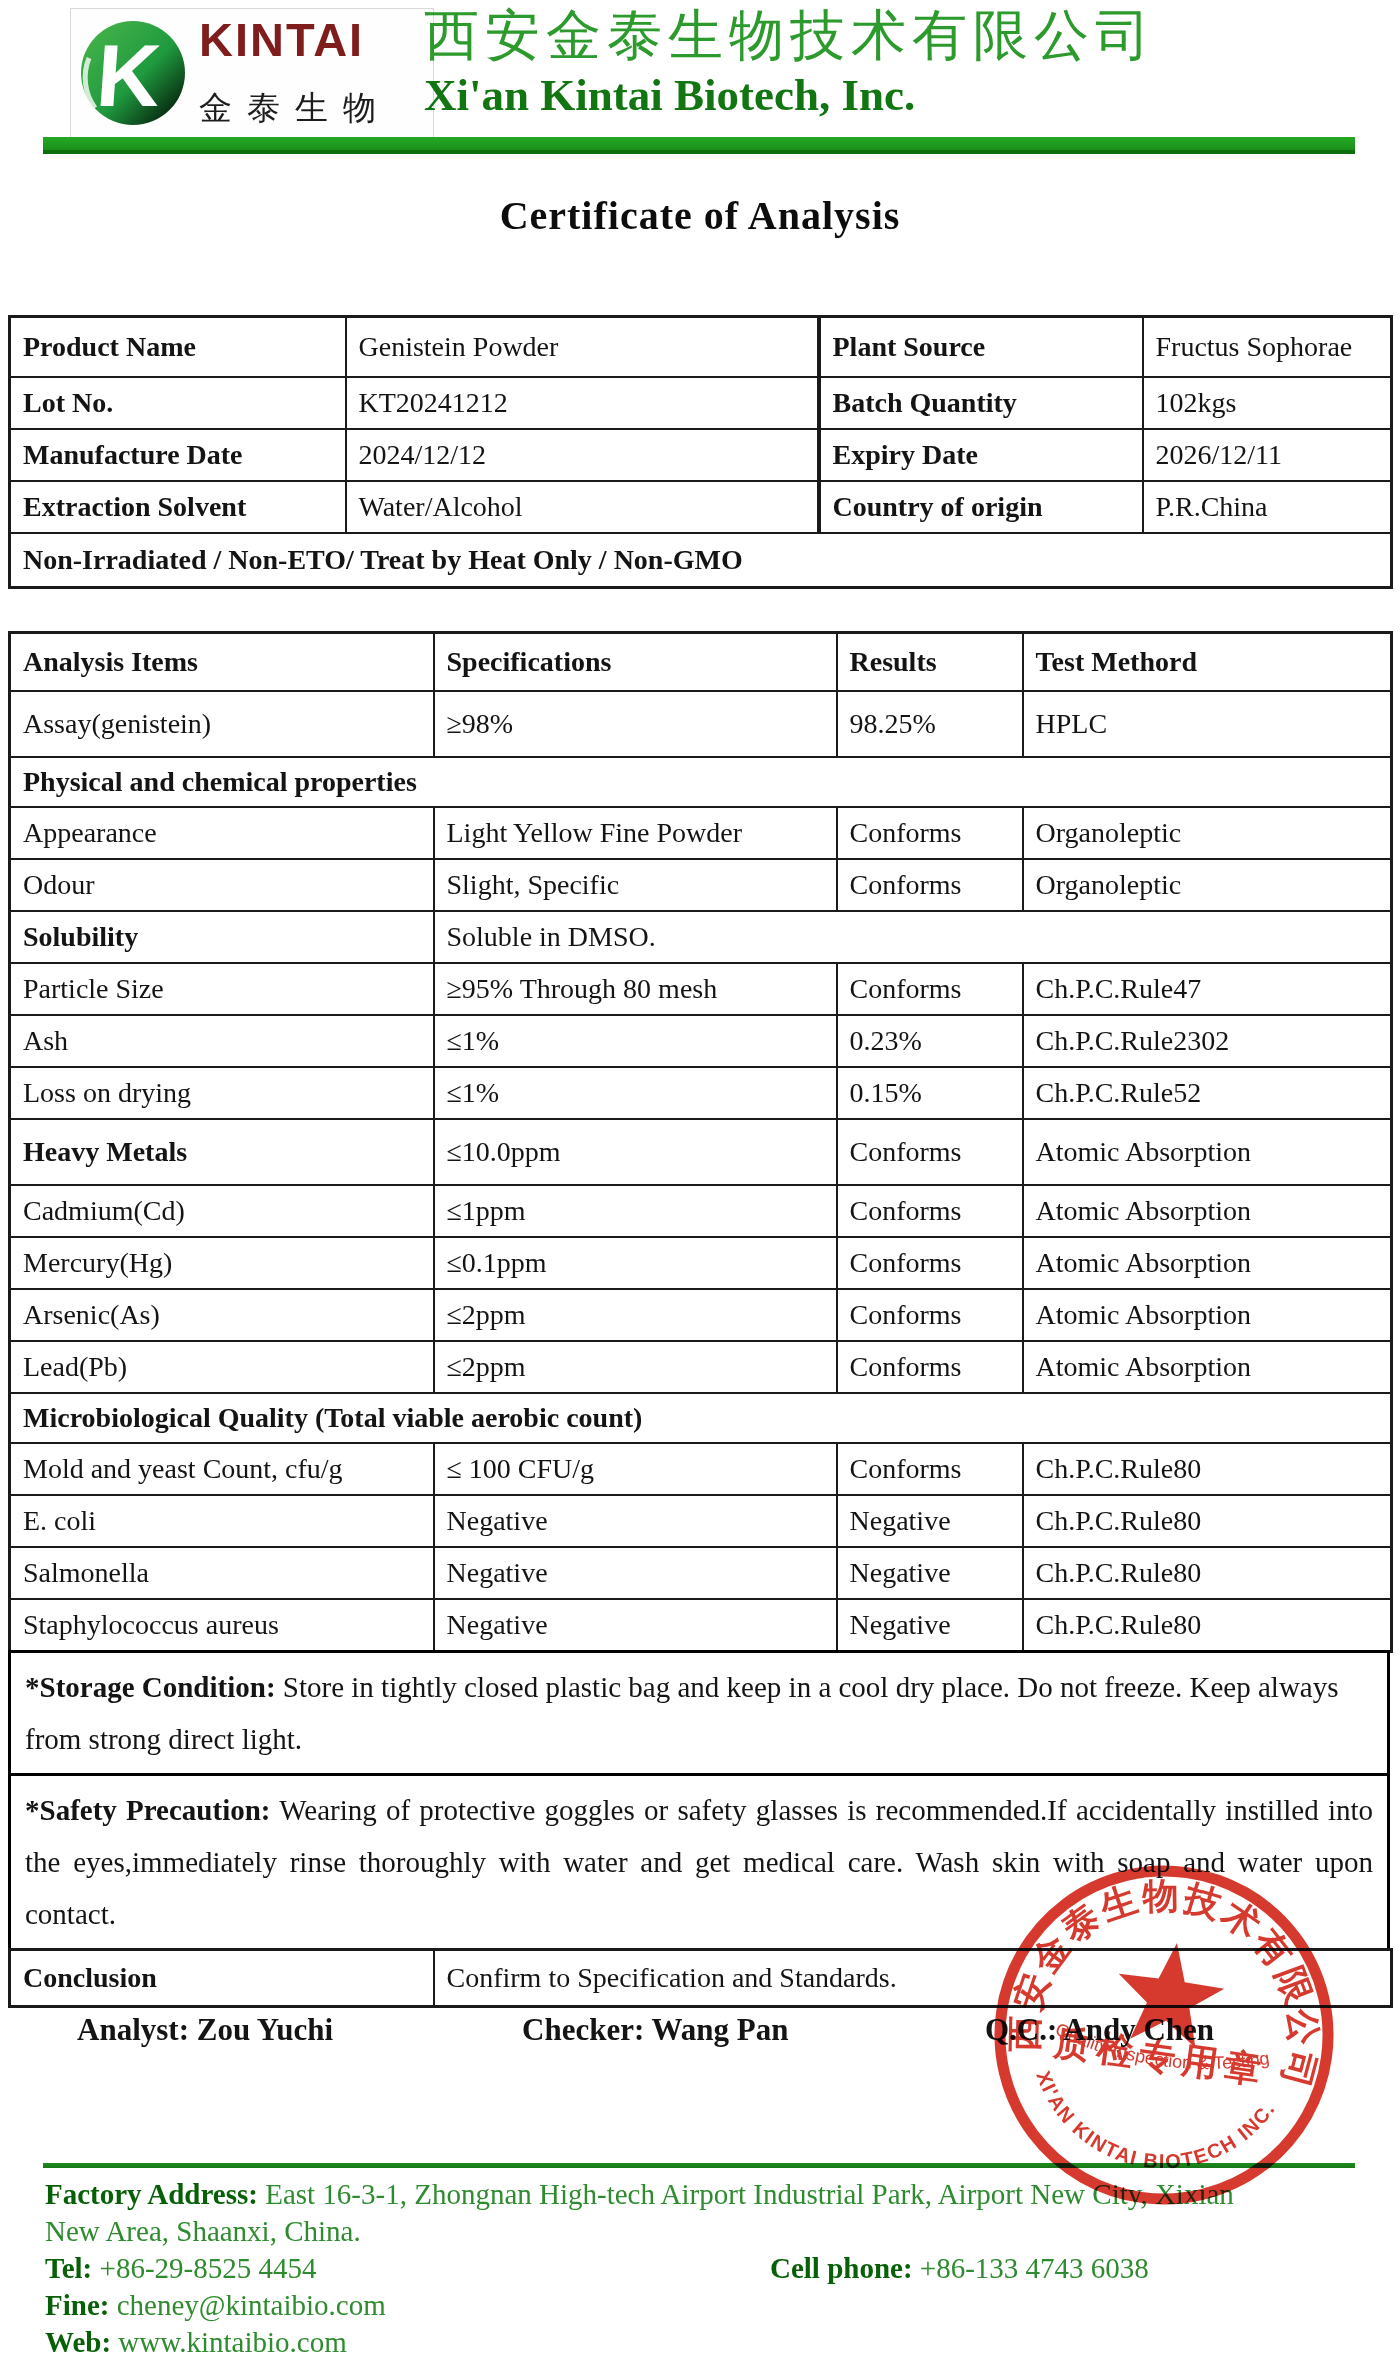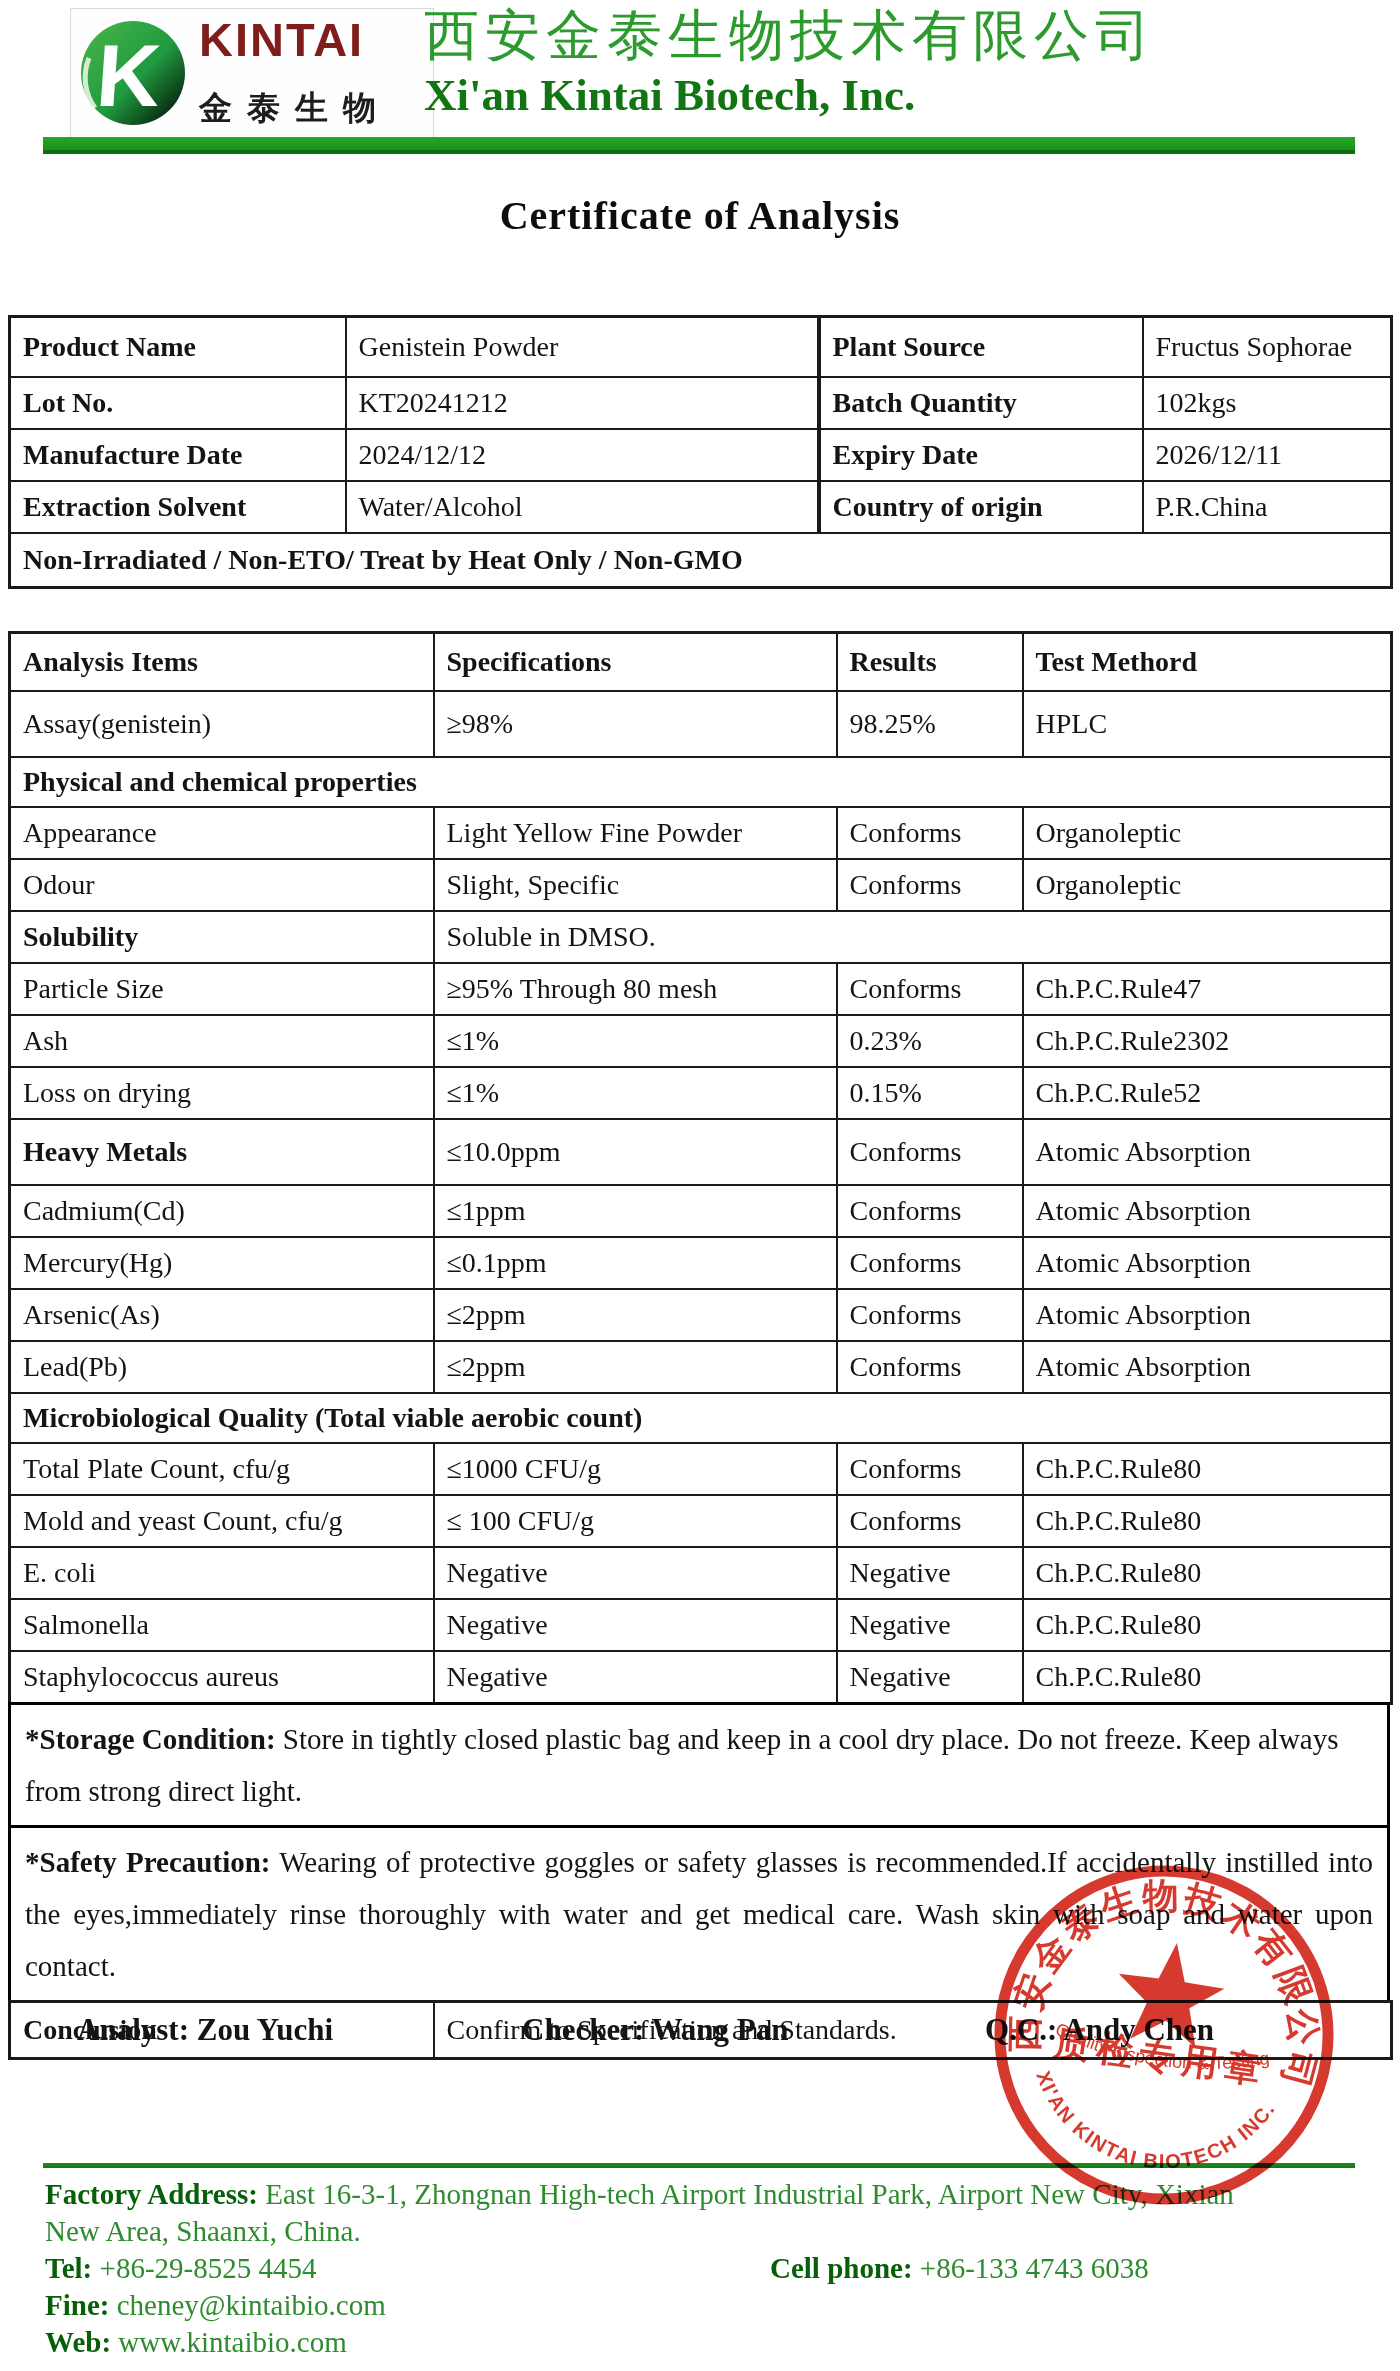--- a/index.html
+++ b/index.html
@@ -10,21 +10,21 @@
 
   
   .logo-box{
     position:absolute; left:70px; top:8px; width:362px; height:128px;
     border:1px solid #d9d9d9; background:#fefefe; display:flex; align-items:center;
   }
   .logo-mark{ margin-left:6px; flex:0 0 auto; }
   .brand-col{ margin-left:10px; display:flex; flex-direction:column; }
   .brand-en{ font-family:"Liberation Sans","DejaVu Sans",sans-serif; font-weight:bold;
     font-size:47px; letter-spacing:2px; color:#7f1d1d; line-height:1.05;}
-  .brand-cn{ font-size:33px; letter-spacing:15px; color:#1d1d1d; margin-top:22px; font-weight:bold;}
+  .brand-cn{ font-size:33px; letter-spacing:15px; color:#1d1d1d; margin-top:22px; font-weight:normal;}
 
   .company-block{ position:absolute; left:424px; top:6px; width:960px; }
   .company-cn{ font-size:55px; color:#2c9a2c; letter-spacing:6px; line-height:1.1; white-space:nowrap; }
   .company-en{ font-size:45px; color:#117511; font-weight:bold; margin-top:2px; white-space:nowrap;}
 
   .green-bar{ position:absolute; left:43px; top:137px; width:1312px; height:13px;
     background:linear-gradient(#25a825,#1a911a); border-bottom:4px solid #0c6f0c; }
 
   .doc-title{ position:absolute; left:0; top:192px; width:1400px; text-align:center;
     font-size:40px; font-weight:bold; color:#0d0d0d; letter-spacing:1px;}
@@ -232,26 +232,20 @@
             <td>Atomic Absorption</td>
           </tr>
           <tr>
             <td>Lead(Pb)</td>
             <td>≤2ppm</td>
             <td>Conforms</td>
             <td>Atomic Absorption</td>
           </tr>
           <tr>
             <td class="section" colspan="4">Microbiological Quality (Total viable aerobic count)</td>
-          </tr>
-          <tr>
-            <td>Total Plate Count, cfu/g</td>
-            <td>≤1000 CFU/g</td>
-            <td>Conforms</td>
-            <td>Ch.P.C.Rule80</td>
           </tr>
           <tr>
             <td>Mold and yeast Count, cfu/g</td>
             <td>≤ 100 CFU/g</td>
             <td>Conforms</td>
             <td>Ch.P.C.Rule80</td>
           </tr>
           <tr>
             <td>E. coli</td>
             <td>Negative</td>

